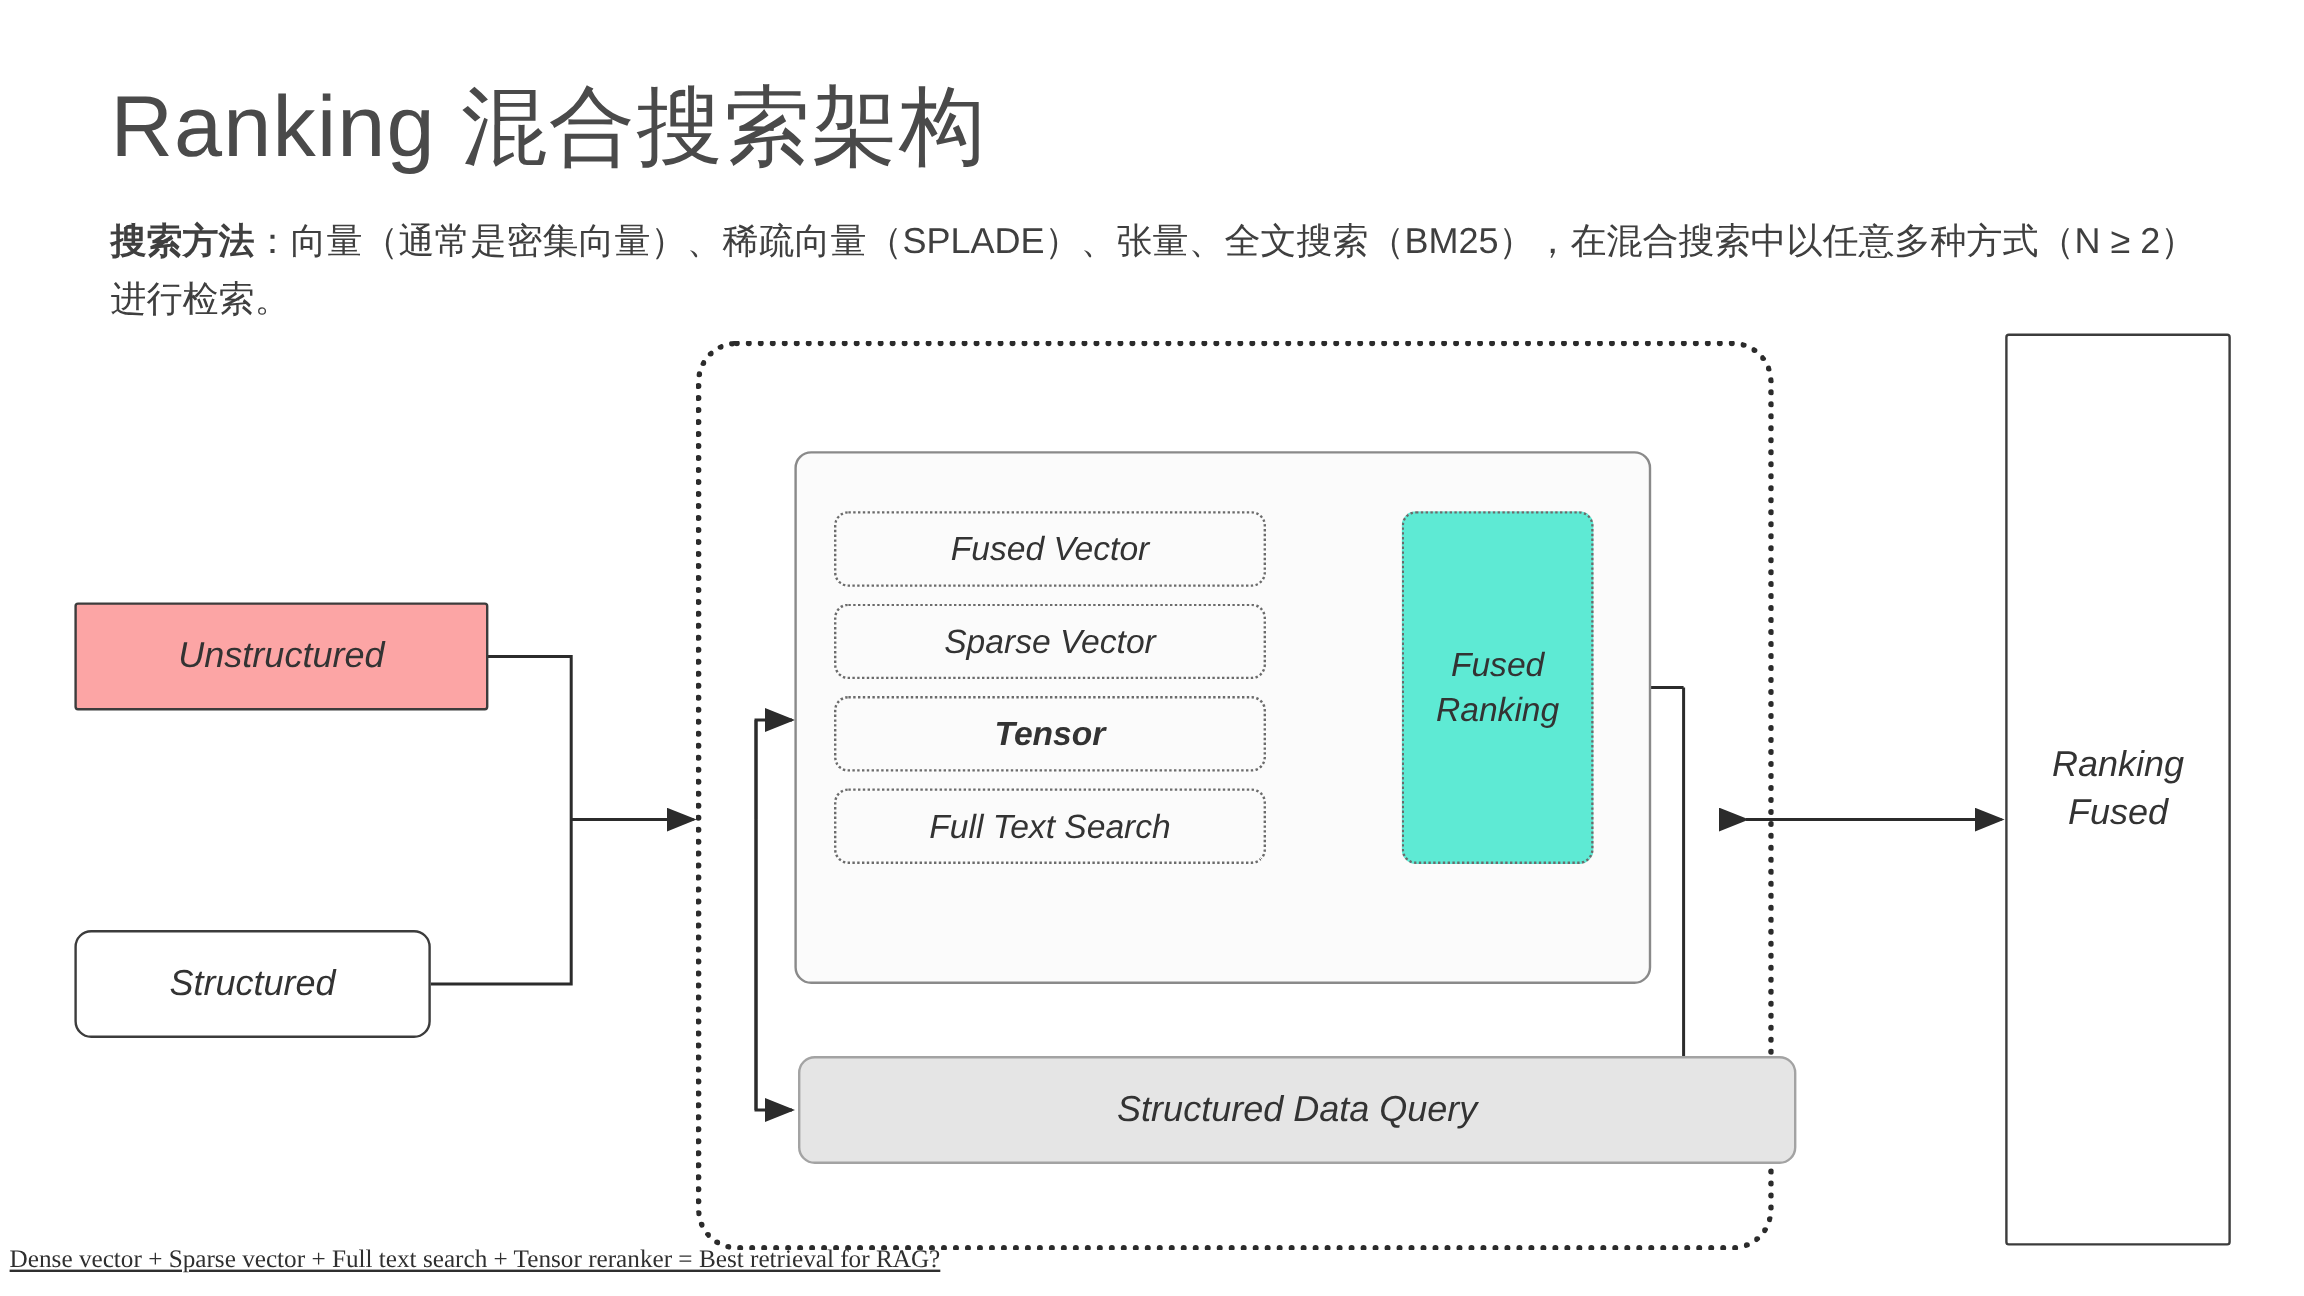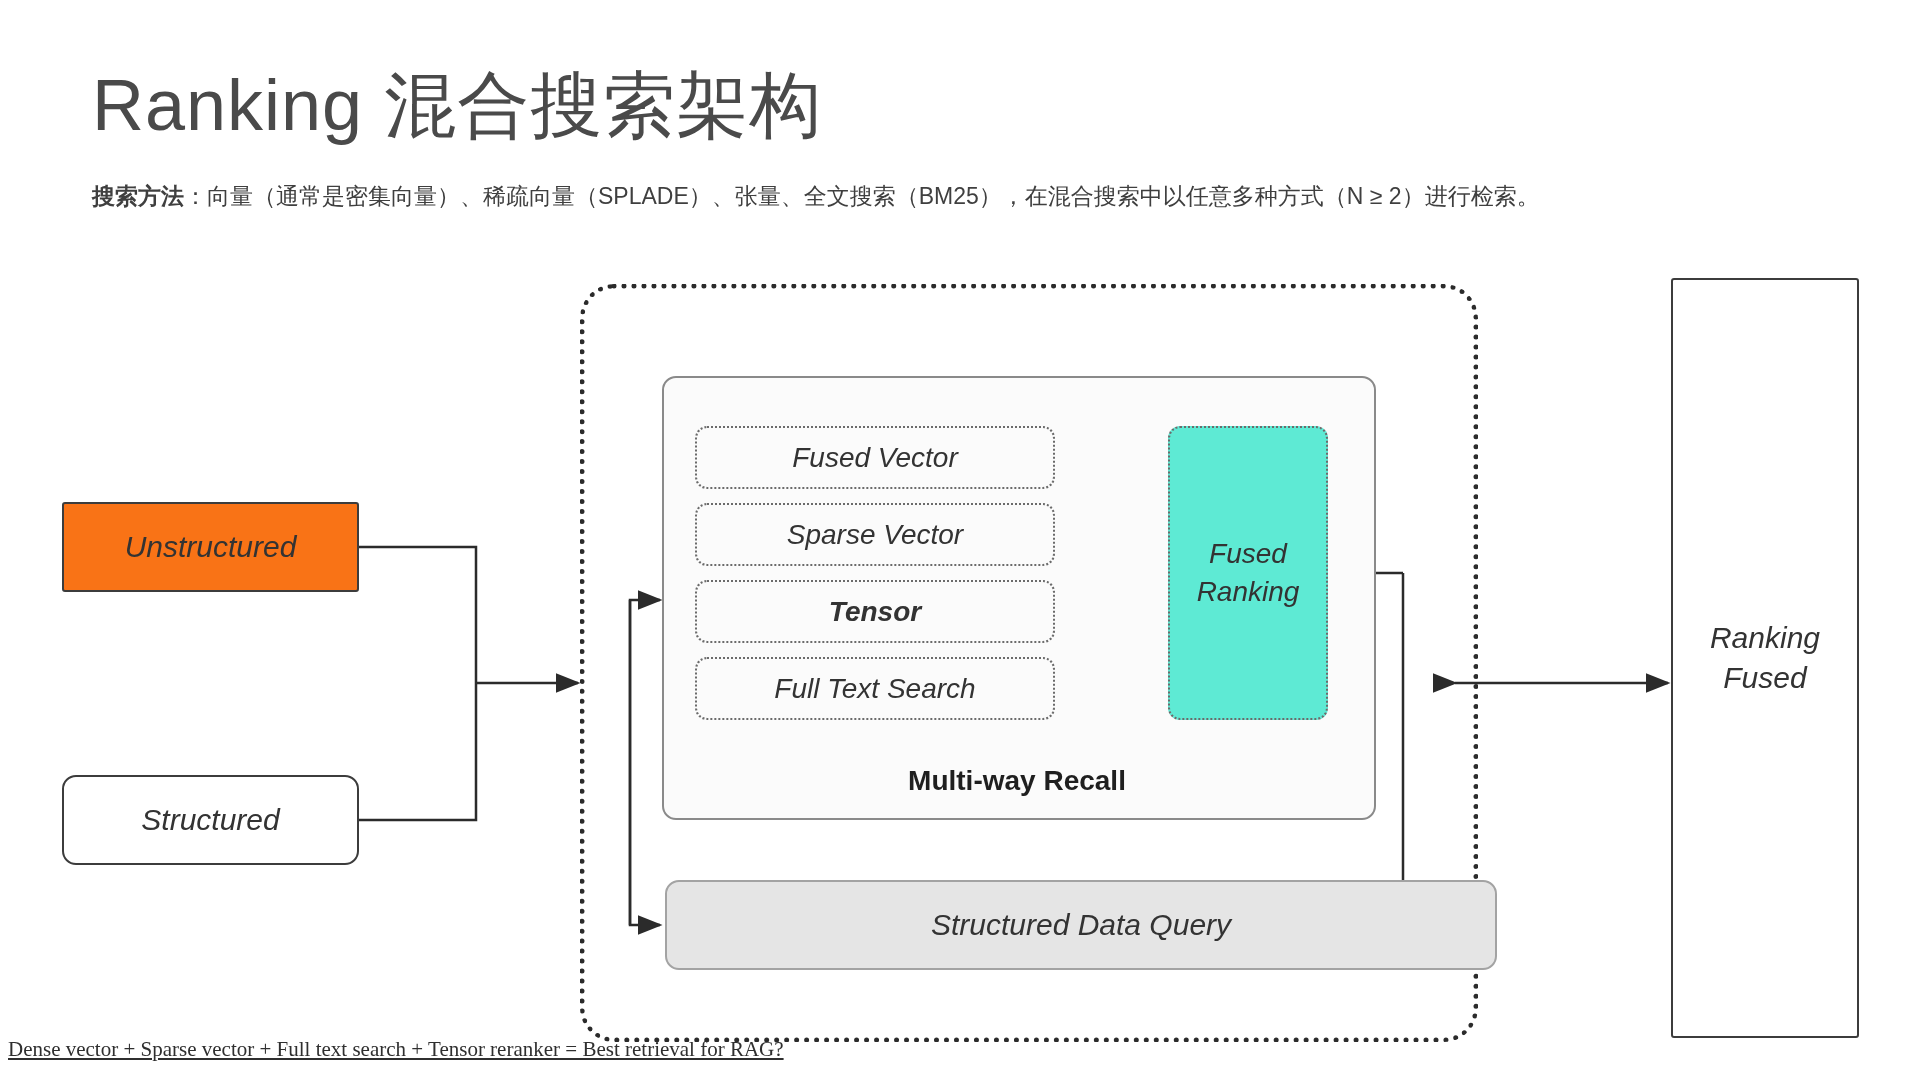--- a/index.html
+++ b/index.html
@@ -25,21 +25,21 @@
     font-weight: 400;
     color: #4a4a4a;
     letter-spacing: 1px;
     white-space: nowrap;
   }
   #subtitle {
     position: absolute;
     left: 92px;
     top: 178px;
     width: 1760px;
-    font-size: 23px;
+    font-size: 30px;
     line-height: 1.6;
     color: #3f3f3f;
   }
   #subtitle .lead {
     font-weight: bold;
   }
 
   
   #diagram {
     position: absolute;
@@ -65,24 +65,24 @@
     justify-content: center;
     text-align: center;
     background: #fbfbfb;
     border: 2px solid #3c3c3c;
     font-style: italic;
     color: #333333;
   }
 
   
   #node-unstructured {
-    left: 62px; top: 202px; width: 297px; height: 90px;
+    left: 62px; top: 202px; width: 345px; height: 90px;
     font-size: 30px;
     border-radius: 3px;
-    background: #f97316;
+    background: #fca5a5;
   }
   #node-structured {
     left: 62px; top: 475px; width: 297px; height: 90px;
     font-size: 30px;
     border-radius: 14px;
     background: #ffffff;
   }
 
   
   #outer-dotted {
@@ -225,21 +225,20 @@
   <div class="node recall-item" id="item-dense">Fused Vector</div>
   <div class="node recall-item" id="item-sparse">Sparse Vector</div>
   <div class="node recall-item" id="item-tensor">Tensor</div>
   <div class="node recall-item" id="item-fts">Full Text Search</div>
 
   <div class="node" id="node-fused">
     <span>Fused</span>
     <span>Ranking</span>
   </div>
 
-  <div id="label-recall">Multi-way Recall</div>
 
   <div class="node" id="node-sdq">Structured Data Query</div>
 
   <div class="node" id="node-ranking">
     <span>Ranking</span>
     <span>Fused</span>
   </div>
 </div>
 
 <div id="footer-caption">Dense vector + Sparse vector + Full text search + Tensor reranker = Best retrieval for RAG?</div>

